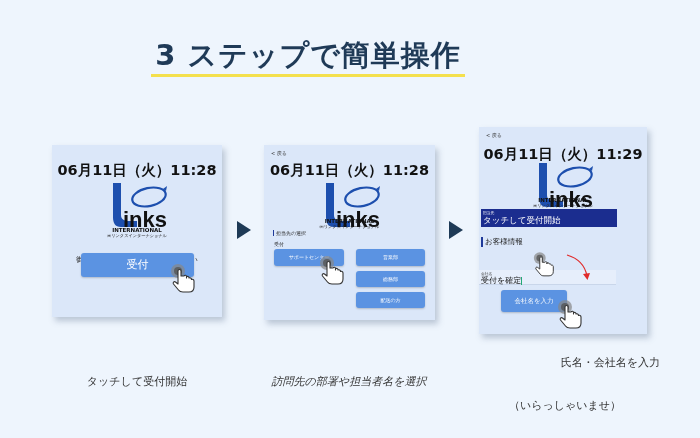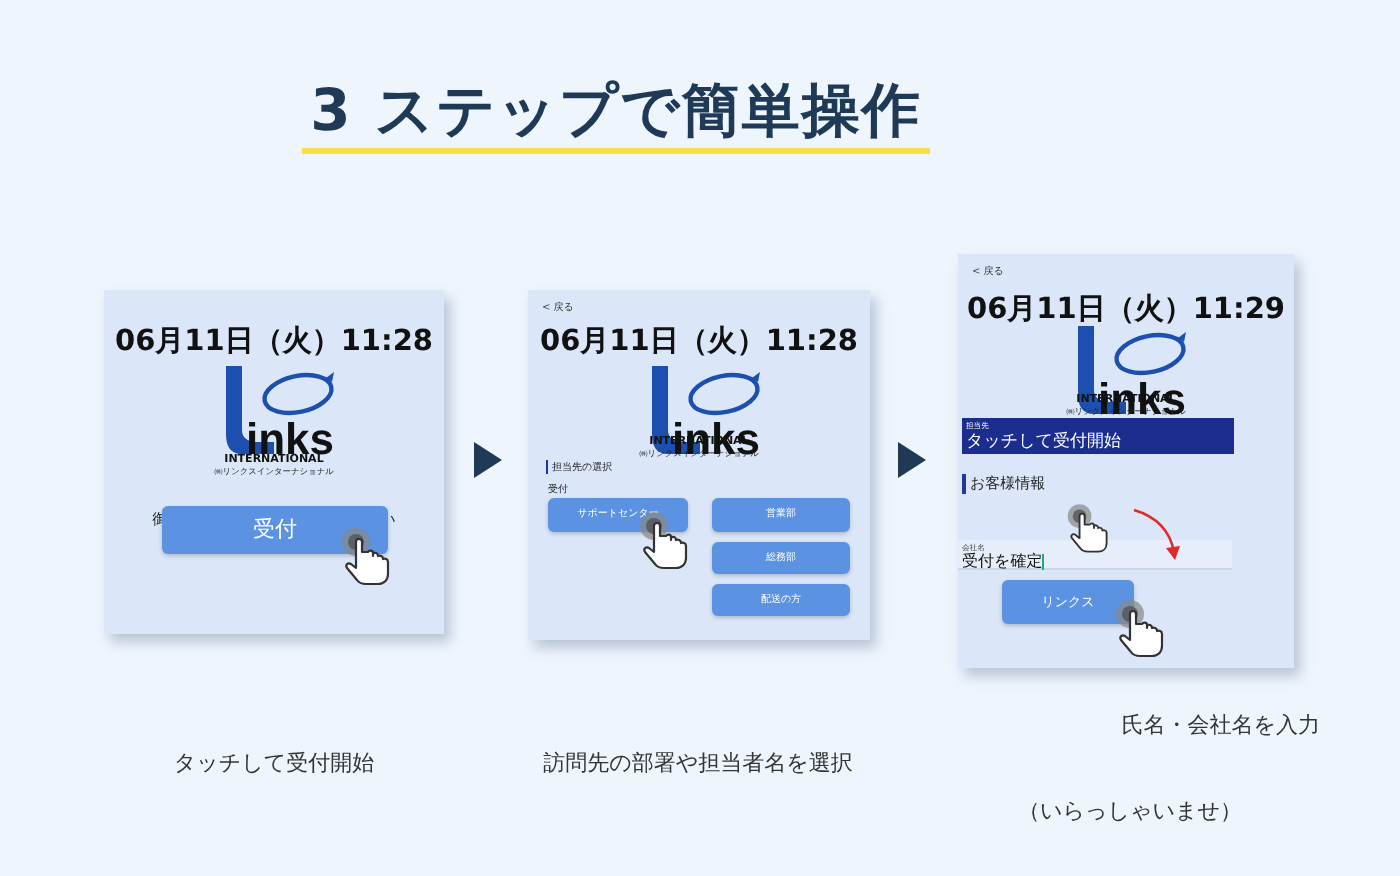--- a/index.html
+++ b/index.html
@@ -103,25 +103,25 @@
   </div>
   <div class="sect bar" style="left:2px; top:110px; font-size:7.5px; border-left-width:2px;font-family:Liberation Mono, monospace;">お客様情報</div>
   <div class="field" style="top:143px;">
     <div class="field-label">会社名</div>
     <div class="field-val"><span>受付を確定</span><span class="caret"></span></div>
   </div>
   <svg style="position:absolute; left:85px; top:125px;" width="30" height="30" viewBox="0 0 30 30">
     <path d="M3 3 Q20 8 23 24" fill="none" stroke="#e02a2a" stroke-width="1.2"></path>
     <path d="M19 22 L23.5 28 L26 21 Z" fill="#e02a2a"></path>
   </svg>
-  <div class="btn" style="left:22px; top:163px; width:66px; height:22px; font-size:6.5px; line-height:22px;">リンクス</div>
+  <div class="btn" style="left:22px; top:163px; width:66px; height:22px; font-size:6.5px; line-height:22px;">会社名を入力</div>
   <svg class="hand" style="left:54px; top:124px;" width="22" height="26" viewBox="0 0 26 30">
       <use href="#hand-sym"></use>
     </svg>
   <svg class="hand" style="left:78px; top:172px;" width="26" height="30" viewBox="0 0 26 30">
       <use href="#hand-sym"></use>
     </svg>
 </div>
 
 <div class="caption" style="left:52px; top:345px; width:170px;">タッチして受付開始</div>
-<div class="caption" style="left:234px; top:345px; width:230px;">訪問先の部署や担当者名を選択</div>
+<div class="caption" style="left:234px; top:345px; width:230px;font-style:italic;">訪問先の部署や担当者名を選択</div>
 <div class="caption" style="left:470px; top:326px; width:190px;text-align:right;">氏名・会社名を入力</div>
 <div class="caption" style="left:470px; top:369px; width:190px;">（いらっしゃいませ）</div>
 
 </body></html>

